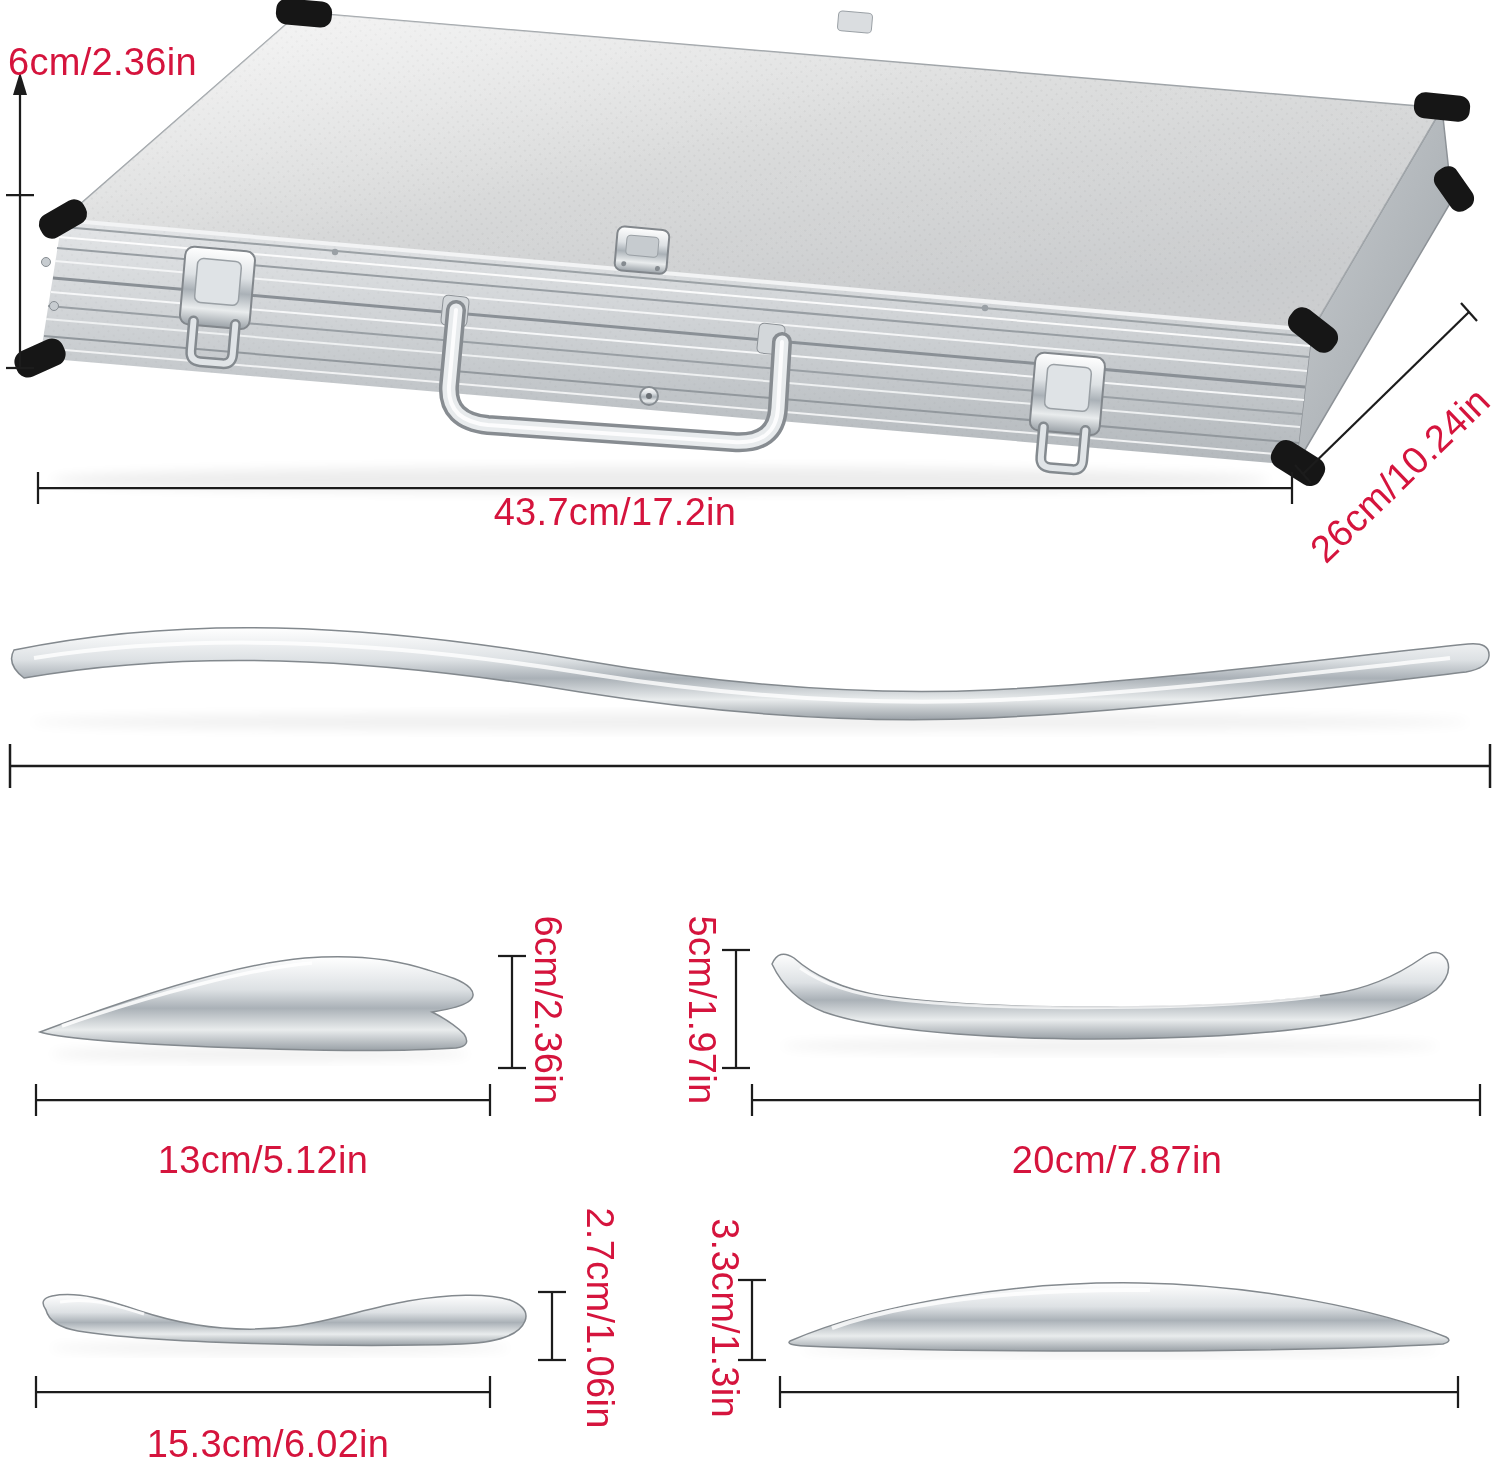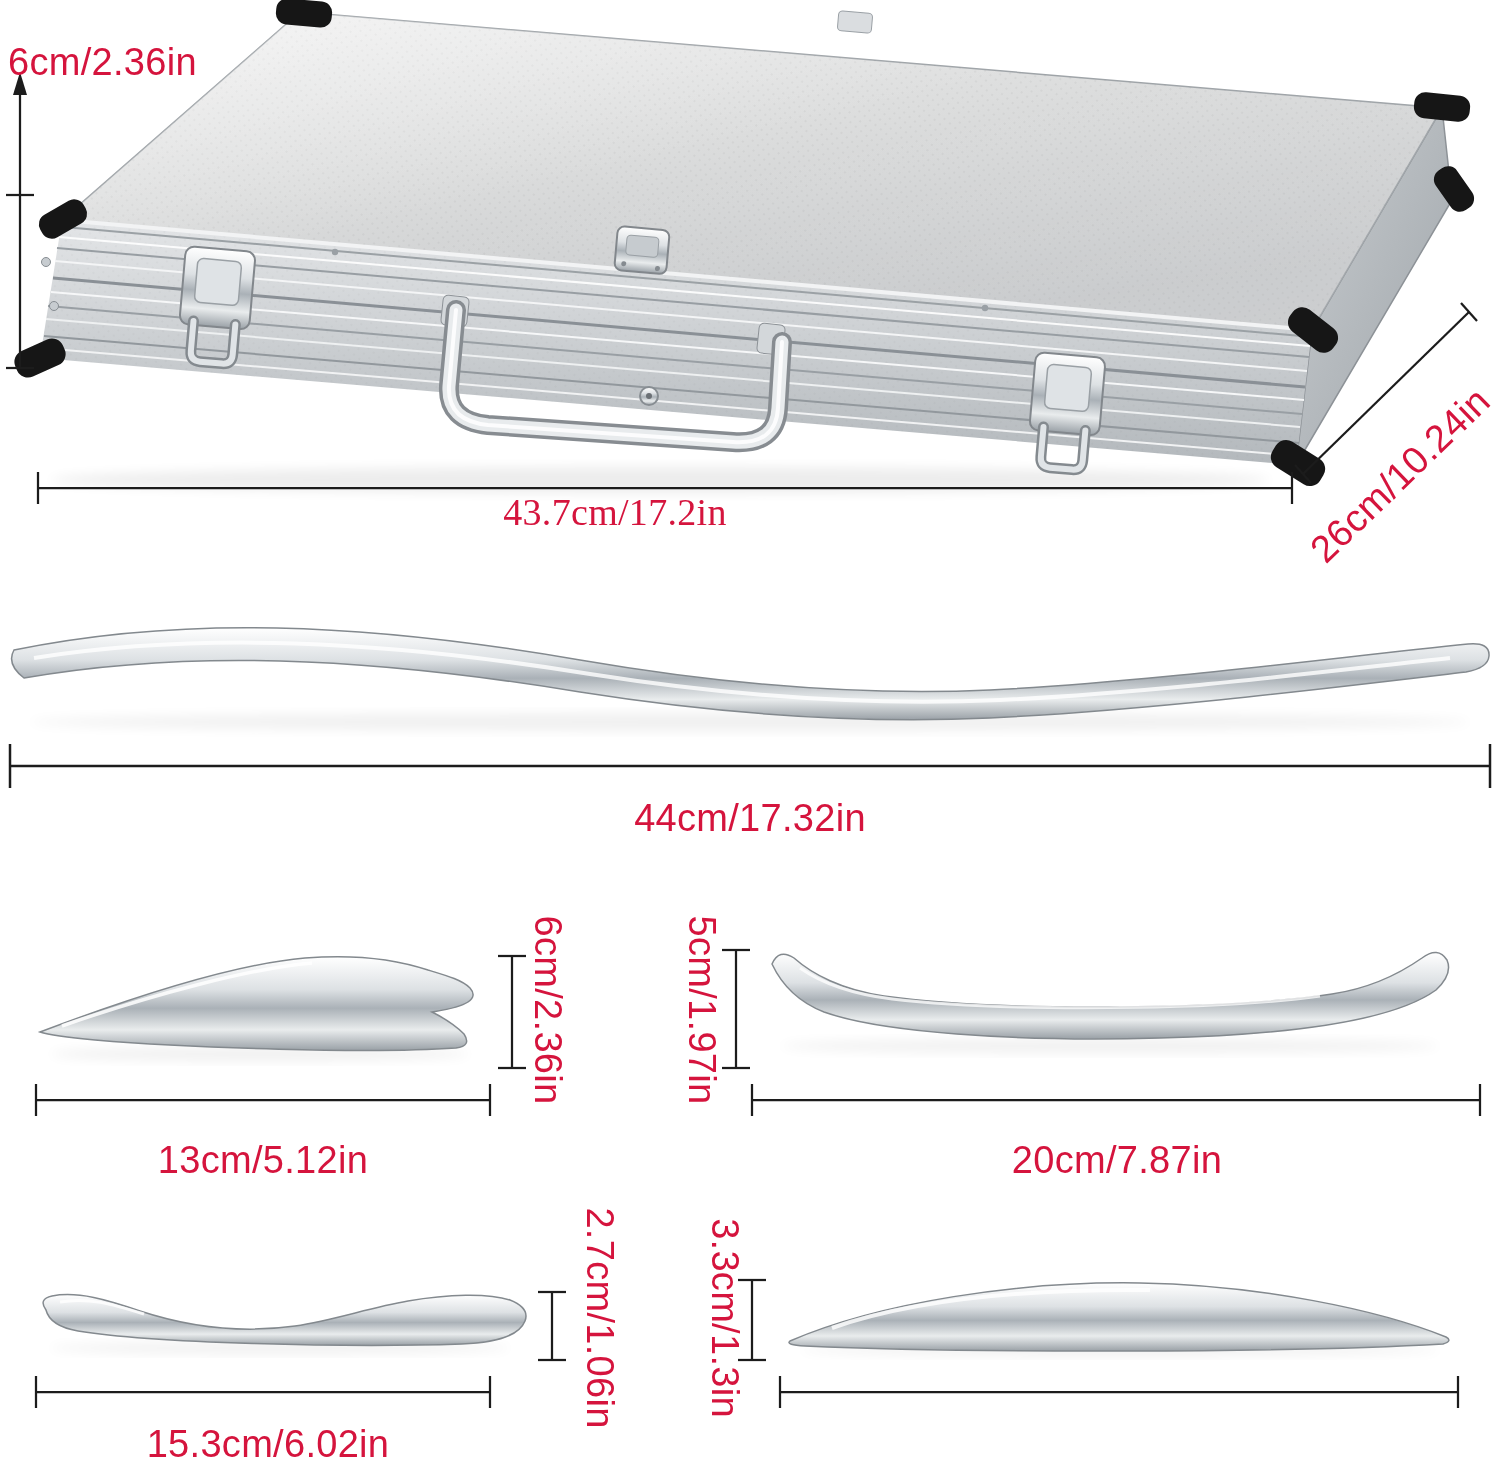--- a/index.html
+++ b/index.html
@@ -3,20 +3,21 @@
 <meta charset="utf-8">
 <style>
   html,body{margin:0;padding:0;background:#ffffff;}
   .stage{
     position:relative;
     width:1500px;
     height:1476px;
     background:#ffffff;
     overflow:hidden;
     font-family:"Liberation Sans", sans-serif;
+    border-radius:25px;
   }
   .art{position:absolute;left:0;top:0;}
   .dim-label{
     position:absolute;
     color:var(--accent,#d5143d);
     font-size:38px;
     font-weight:500;
     letter-spacing:.3px;
     text-align:center;
     white-space:nowrap;
@@ -289,25 +290,24 @@
       <g>
         <line class="dim" x1="780" y1="1392" x2="1458" y2="1392"></line>
         <line class="dim" x1="780" y1="1376" x2="780" y2="1408"></line>
         <line class="dim" x1="1458" y1="1376" x2="1458" y2="1408"></line>
       </g>
     </g>
   </svg>
 
   <div class="dim-label" style="left:8px; top:42px; text-align:left;">6cm/2.36in</div>
 
-  <div class="dim-label" style="left:465px; top:492px; width:300px;font-family:Liberation Serif, serif;">43.7cm/17.2in</div>
+  <div class="dim-label" style="left:465px; top:492px; width:300px;">43.7cm/17.2in</div>
 
   <div class="dim-label diag-rot" style="left:1280px; top:455px; width:240px;">26cm/10.24in</div>
 
-  <div class="dim-label" style="left:600px; top:798px; width:300px;">44cm/17.32in</div>
 
   <div class="dim-label v-rot" style="left:438px; top:990px; width:220px;">6cm/2.36in</div>
 
   <div class="dim-label v-rot" style="left:592px; top:990px; width:220px;">5cm/1.97in</div>
 
   <div class="dim-label" style="left:113px; top:1140px; width:300px;">13cm/5.12in</div>
 
   <div class="dim-label" style="left:967px; top:1140px; width:300px;">20cm/7.87in</div>
 
   <div class="dim-label v-rot" style="left:480px; top:1298px; width:240px;">2.7cm/1.06in</div>

